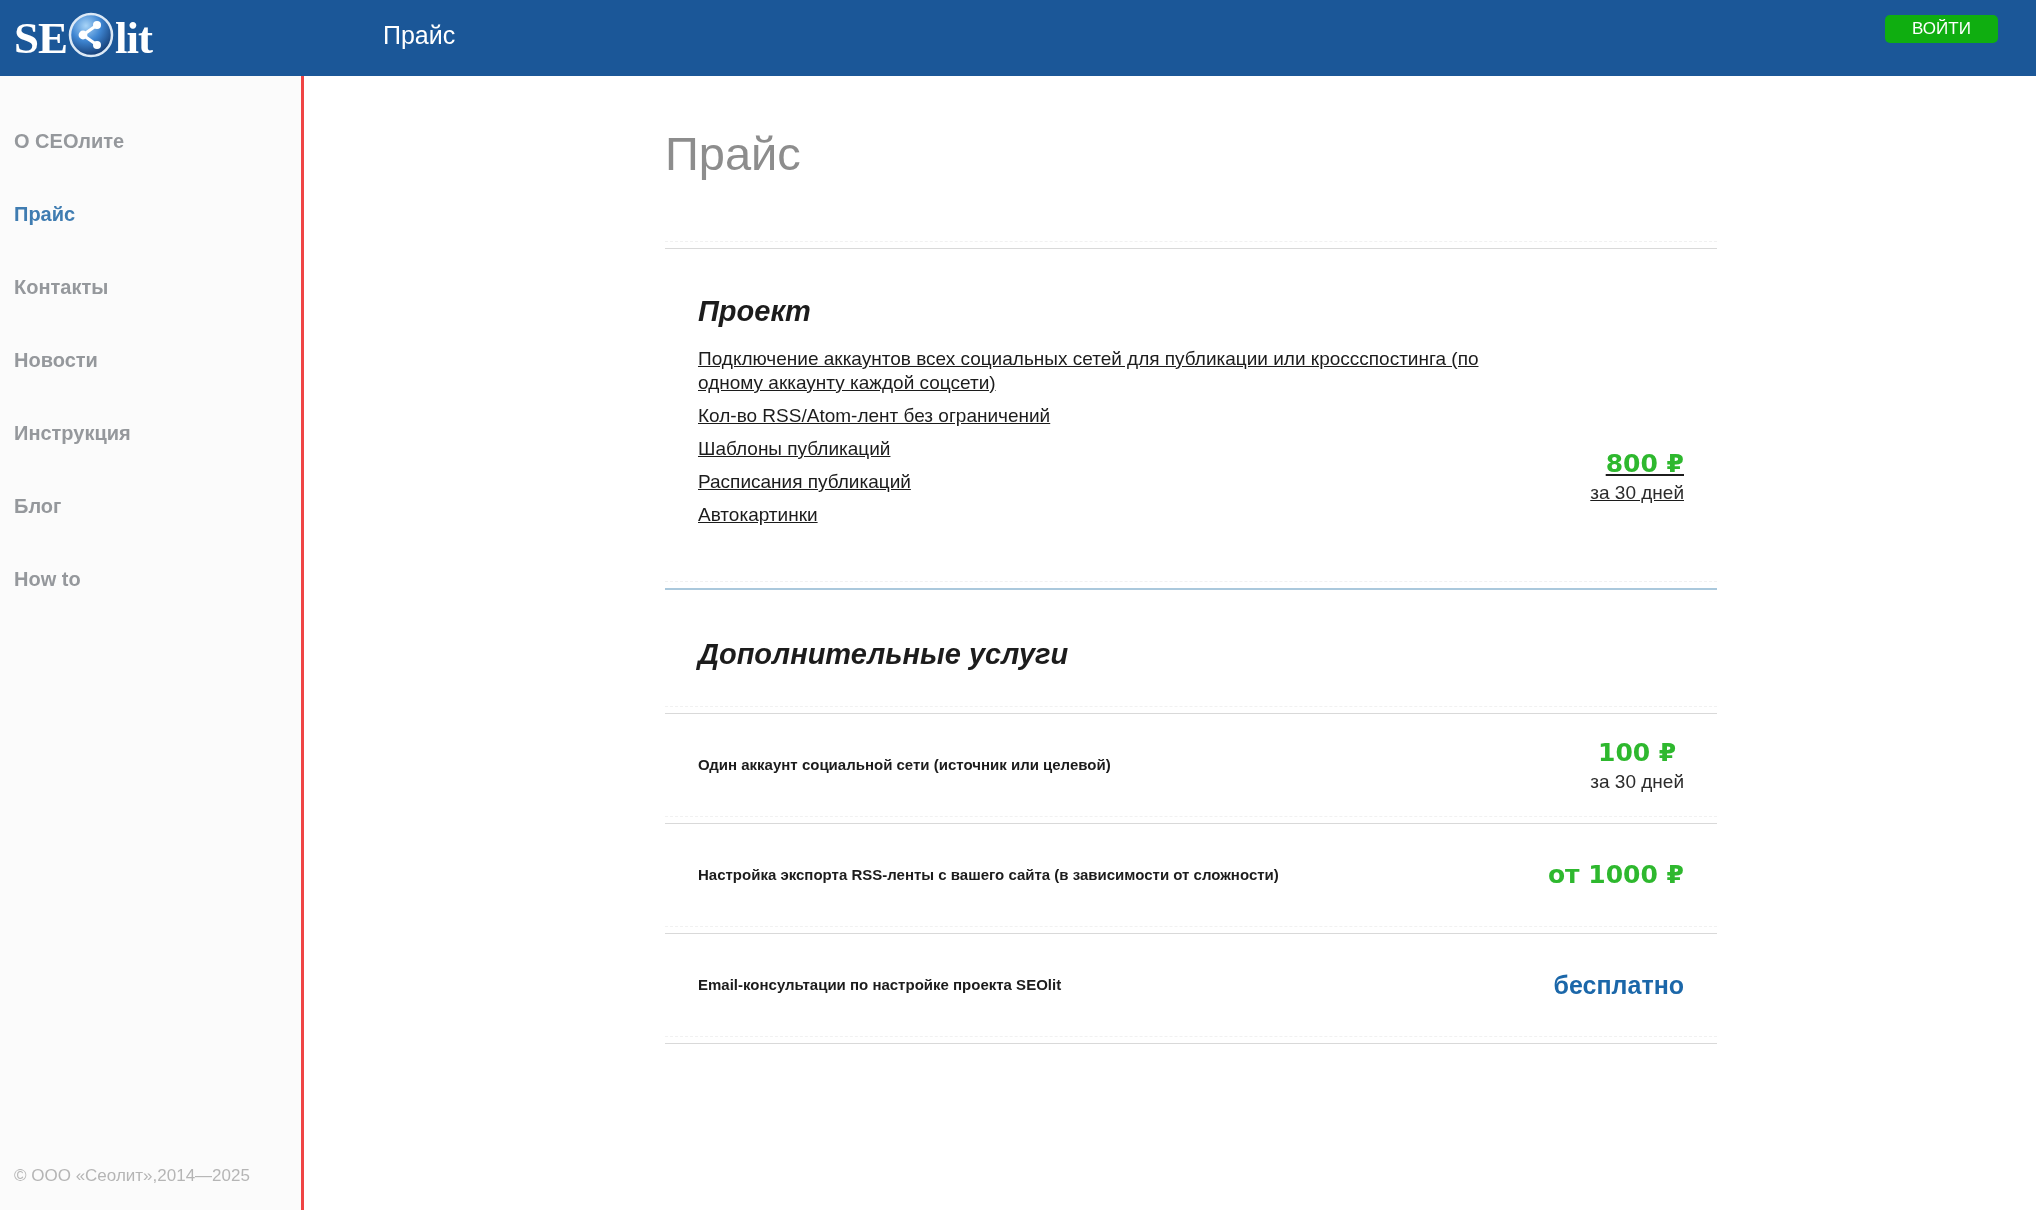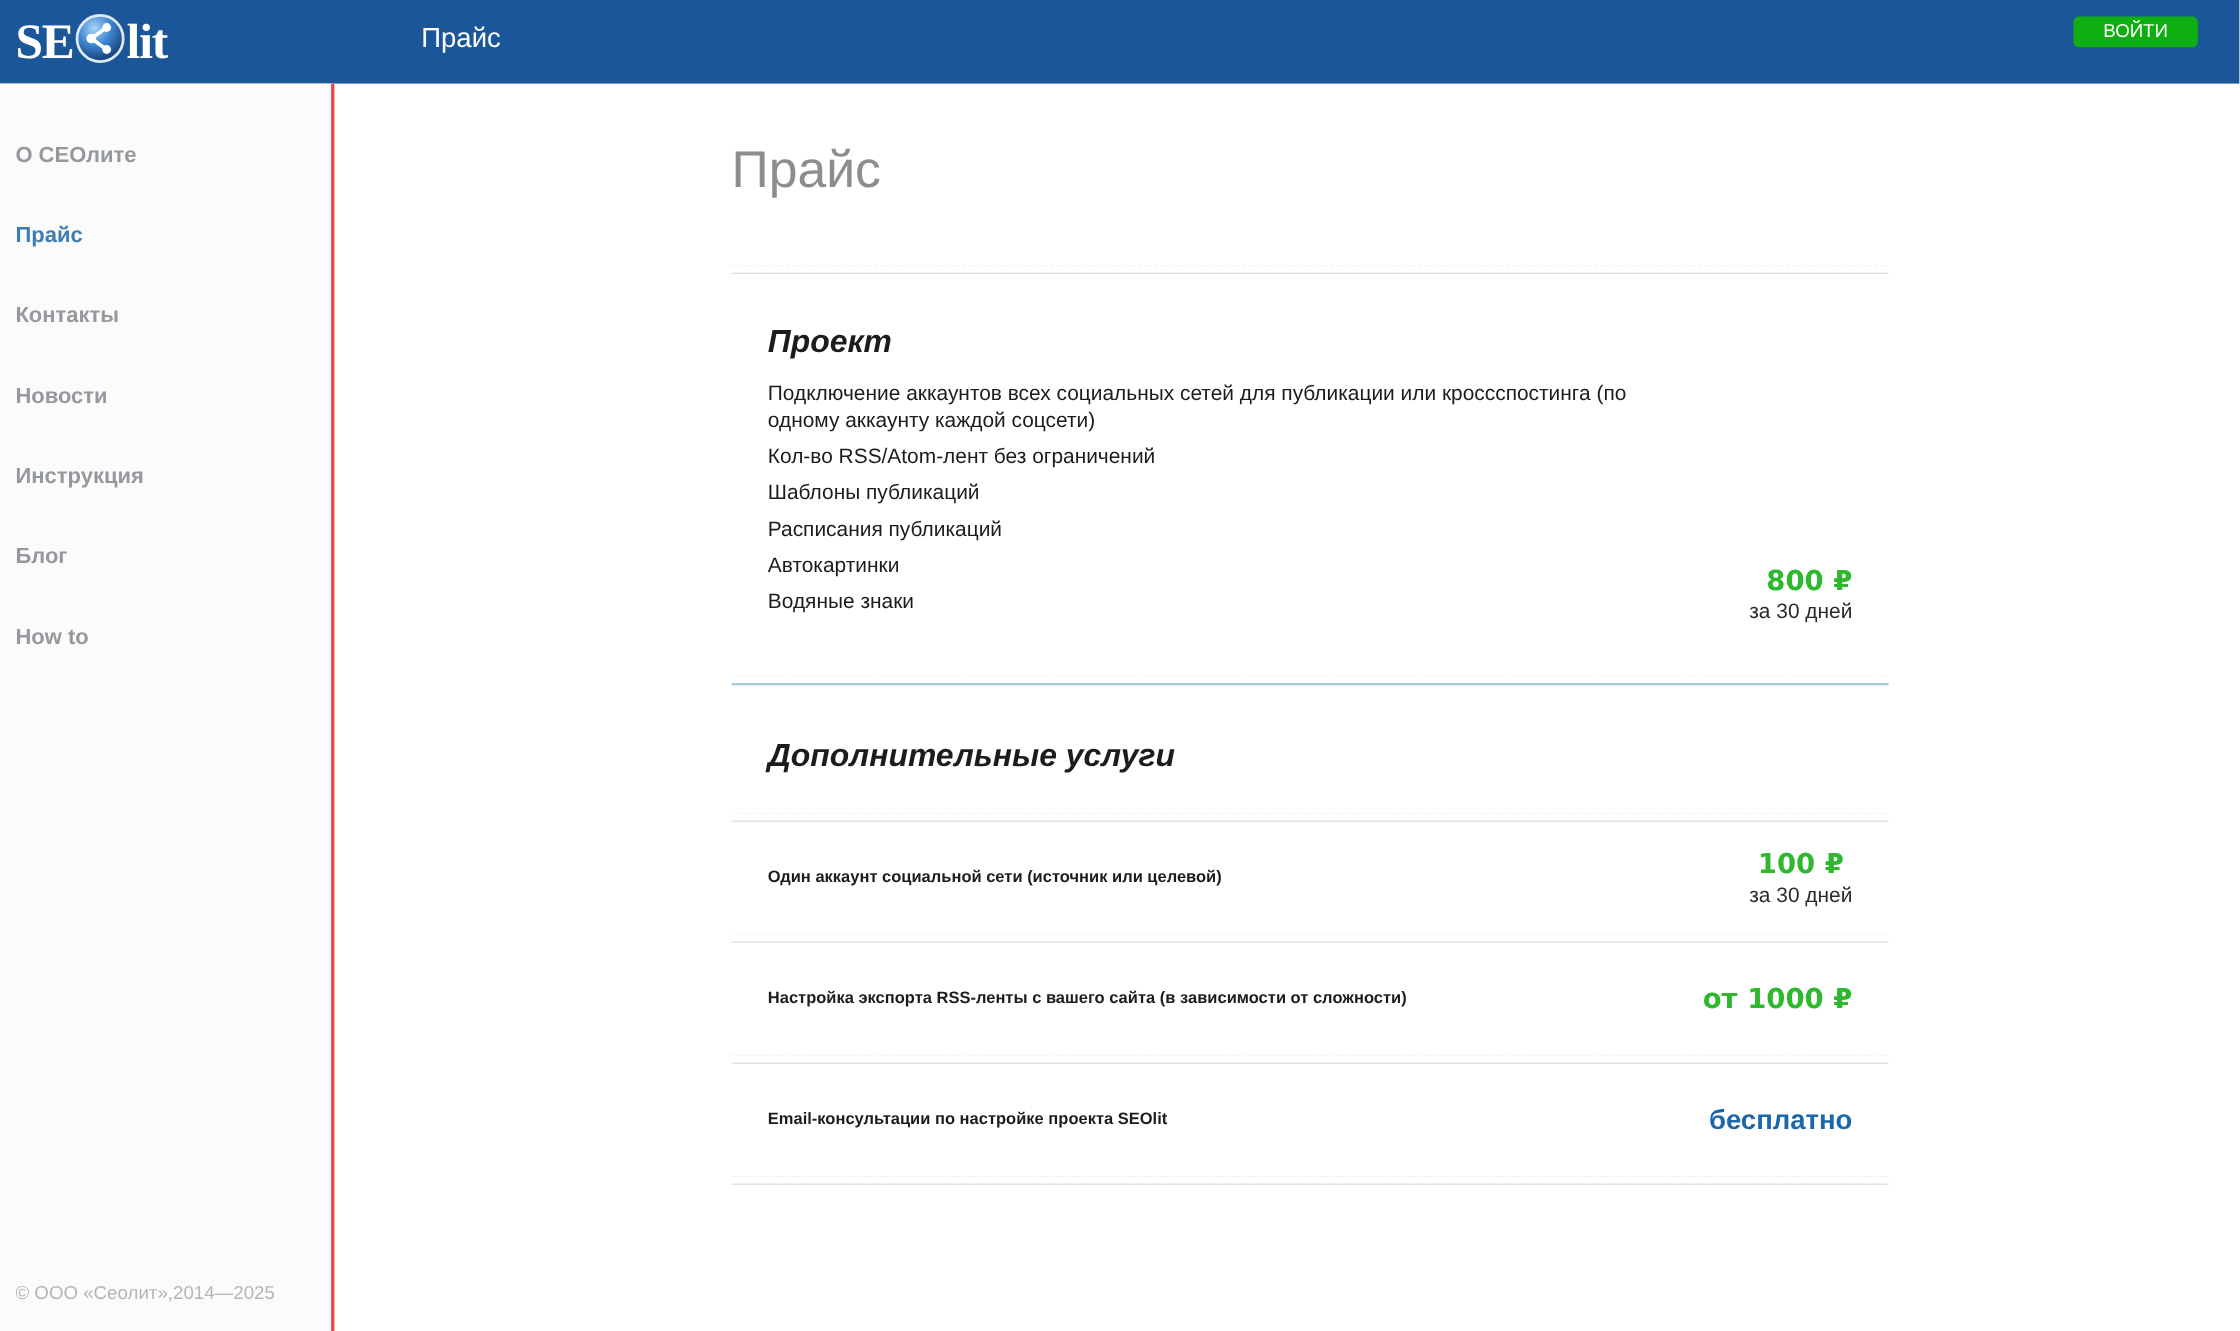--- a/index.html
+++ b/index.html
@@ -27,21 +27,21 @@
   
   .main{position:absolute;left:665px;top:76px;width:1052px;}
   .page-title{margin:50px 0 0 0;font-size:47px;line-height:56px;font-weight:400;color:#8d8d8d;}
   .divider{height:6px;border-top:1px dashed #f1f1f1;border-bottom:1px solid #d9d9d9;}
   .divider.d1{margin-top:59px;}
   .divider.blue{margin-top:45px;border-bottom:2px solid #aac8dc;}
   .divider.d2{margin-top:34px;}
   .section{padding:0 33px;}
   .section-heading{margin:44px 0 0 0;font-size:29px;line-height:36px;font-weight:bold;color:#1c1c1c;font-style:italic;}
   .services-heading{margin-top:46px;}
-  .project-body{display:flex;align-items:flex-end;}
+  .project-body{display:flex;align-items:center;text-decoration:underline;}
   .features{margin-top:18px;width:800px;}
   .feature{font-size:19px;line-height:24px;color:#1c1c1c;margin-bottom:9px;}
   .price-block{margin-left:auto;margin-top:87px;text-align:right;}
   .price{font-size:25px;line-height:32px;font-weight:bold;color:#2eb82e;
         font-family:"DejaVu Sans","Liberation Sans",sans-serif;white-space:nowrap;}
   .price.free{color:#1b67a9;font-family:"Liberation Sans",sans-serif;}
   .price-period{font-size:19px;line-height:24px;color:#2b2b2b;margin-top:1px;}
   .service-row{height:102px;padding:0 33px;display:flex;align-items:center;
         justify-content:space-between;}
   .service-label{font-size:15px;color:#1c1c1c;line-height:24px;max-width:780px;font-weight:bold;}
@@ -96,21 +96,20 @@
 
   <div class="section">
     <h2 class="section-heading">Проект</h2>
     <div class="project-body">
       <div class="features">
         <div class="feature">Подключение аккаунтов всех социальных сетей для публикации или кроссспостинга (по одному аккаунту каждой соцсети)</div>
         <div class="feature">Кол-во RSS/Atom-лент без ограничений</div>
         <div class="feature">Шаблоны публикаций</div>
         <div class="feature">Расписания публикаций</div>
         <div class="feature">Автокартинки</div>
-        <div class="feature">Водяные знаки</div>
       </div>
       <div class="price-block">
         <div class="price">800 ₽</div>
         <div class="price-period">за 30 дней</div>
       </div>
     </div>
   </div>
 
   <div class="divider blue"></div>
 

